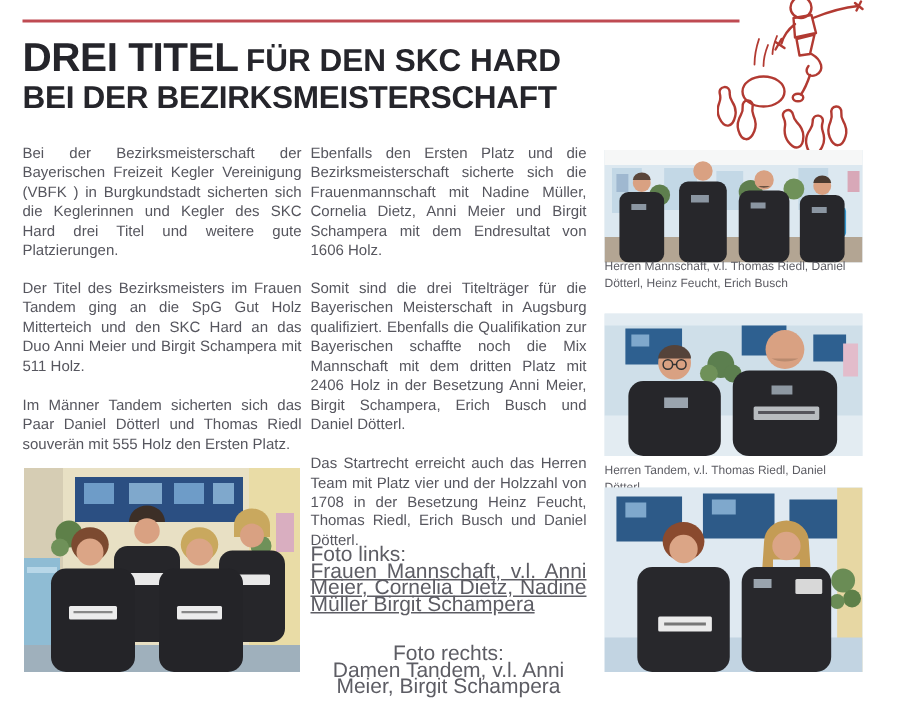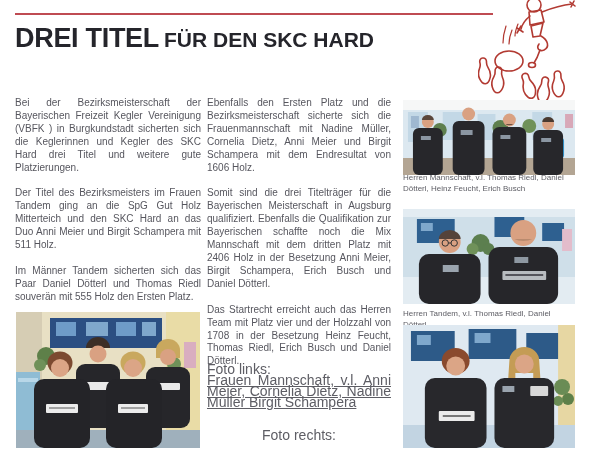--- a/index.html
+++ b/index.html
@@ -63,20 +63,21 @@
       <use href="#pin" transform="translate(44,72) rotate(-18 6 13)"></use>
       <use href="#pin" transform="translate(60,76) rotate(8 6 13)"></use>
       <use href="#pin" transform="translate(74,70) rotate(-3 6 13)"></use>
     </g>
   </svg>
 
   <header class="headline">
     <div class="hl1">
       <span class="hl-em">DREI TITEL</span><span class="hl-rest">FÜR DEN SKC HARD</span>
     </div>
+    <div class="hl2">BEI DER BEZIRKSMEISTERSCHAFT</div>
   </header>
 
   <div class="col col1">
     <p>Bei der Bezirksmeisterschaft der Bayerischen Freizeit Kegler Vereinigung (VBFK ) in Burgkundstadt sicherten sich die Keglerinnen und Kegler des SKC Hard drei Titel und weitere gute Platzierungen.</p>
     <p>Der Titel des Bezirksmeisters im Frauen Tandem ging an die SpG Gut Holz Mitterteich und den SKC Hard an das Duo Anni Meier und Birgit Schampera mit 511 Holz.</p>
     <p>Im Männer Tandem sicherten sich das Paar Daniel Dötterl und Thomas Riedl souverän mit 555 Holz den Ersten Platz.</p>
   </div>
 
   <div class="col col2">
     <p>Ebenfalls den Ersten Platz und die Bezirksmeisterschaft sicherte sich die Frauenmannschaft mit Nadine Müller, Cornelia Dietz, Anni Meier und Birgit Schampera mit dem Endresultat von 1606 Holz.</p>
@@ -84,20 +85,21 @@
     <p>Das Startrecht erreicht auch das Herren Team mit Platz vier und der Holzzahl von 1708 in der Besetzung Heinz Feucht, Thomas Riedl, Erich Busch und Daniel Dötterl.</p>
   </div>
 
   <div class="caption cap-links">
     <div class="cap-label">Foto links:</div>
     <div class="cap-text">Frauen Mannschaft, v.l. Anni Meier, Cornelia Dietz, Nadine Müller Birgit Schampera</div>
   </div>
 
   <div class="caption cap-rechts">
     <div class="cap-label">Foto rechts:</div>
+    <div class="cap-text">Damen Tandem, v.l. Anni Meier, Birgit Schampera</div>
   </div>
 
   <figure class="photo ph-frauen">
     <svg viewBox="0 0 184 136" preserveAspectRatio="none">
       <rect width="184" height="136" fill="#e8e0c4"></rect>
       <rect x="0" y="0" width="26" height="136" fill="#d6cdb4"></rect>
       <rect x="0" y="60" width="24" height="60" fill="#8fbcd4"></rect>
       <rect x="2" y="66" width="20" height="4" fill="#b8d7e8"></rect>
       <rect x="34" y="6" width="112" height="30" fill="#2b4f82"></rect>
       <rect x="40" y="10" width="20" height="14" fill="#6e9cc8"></rect>

